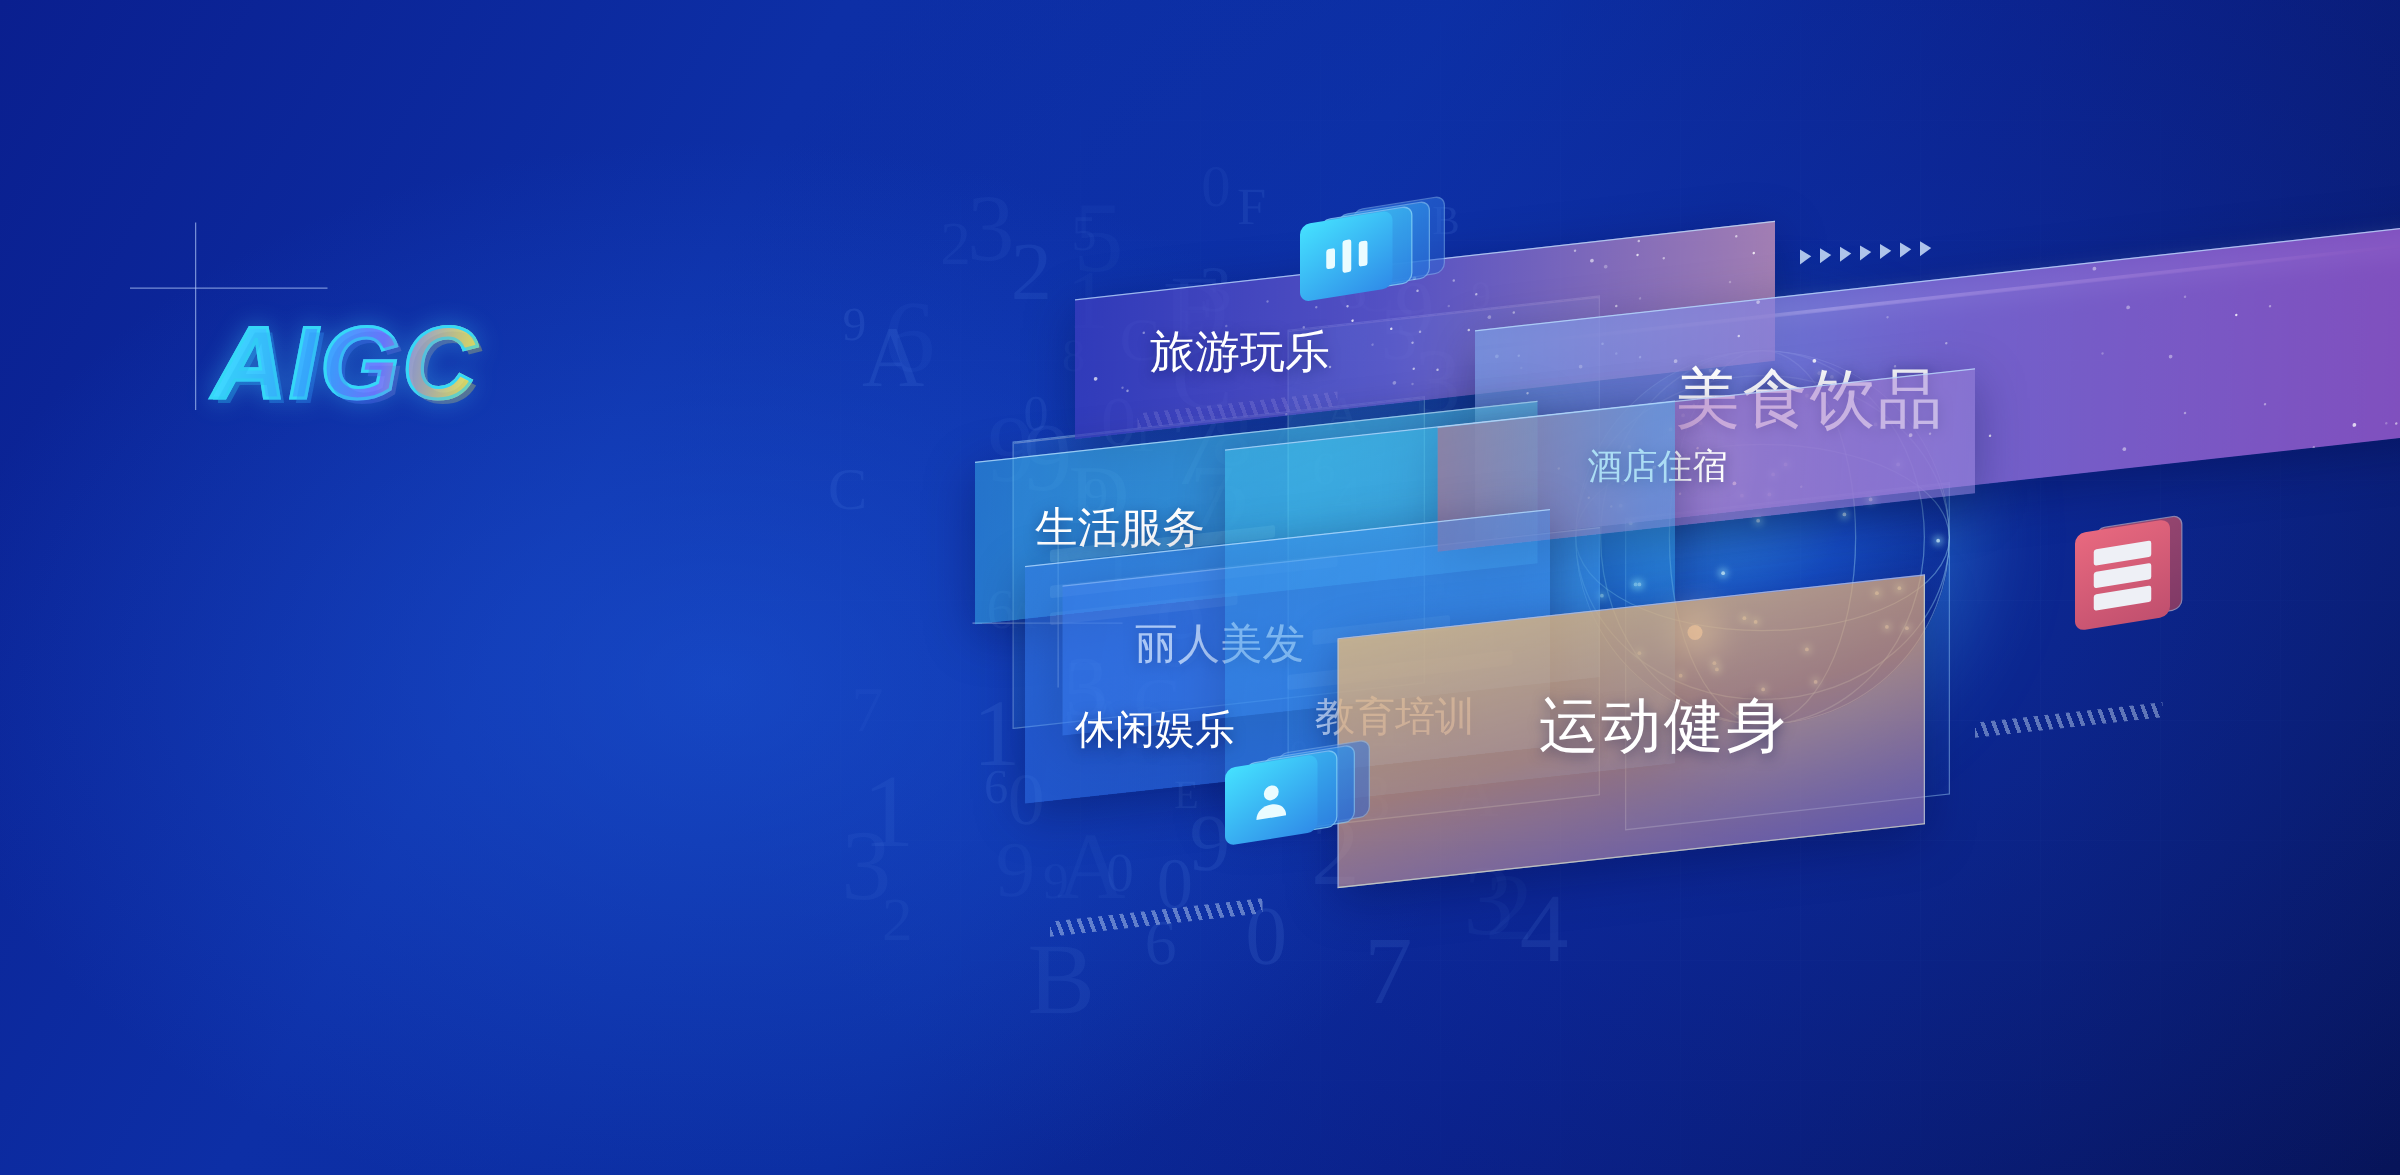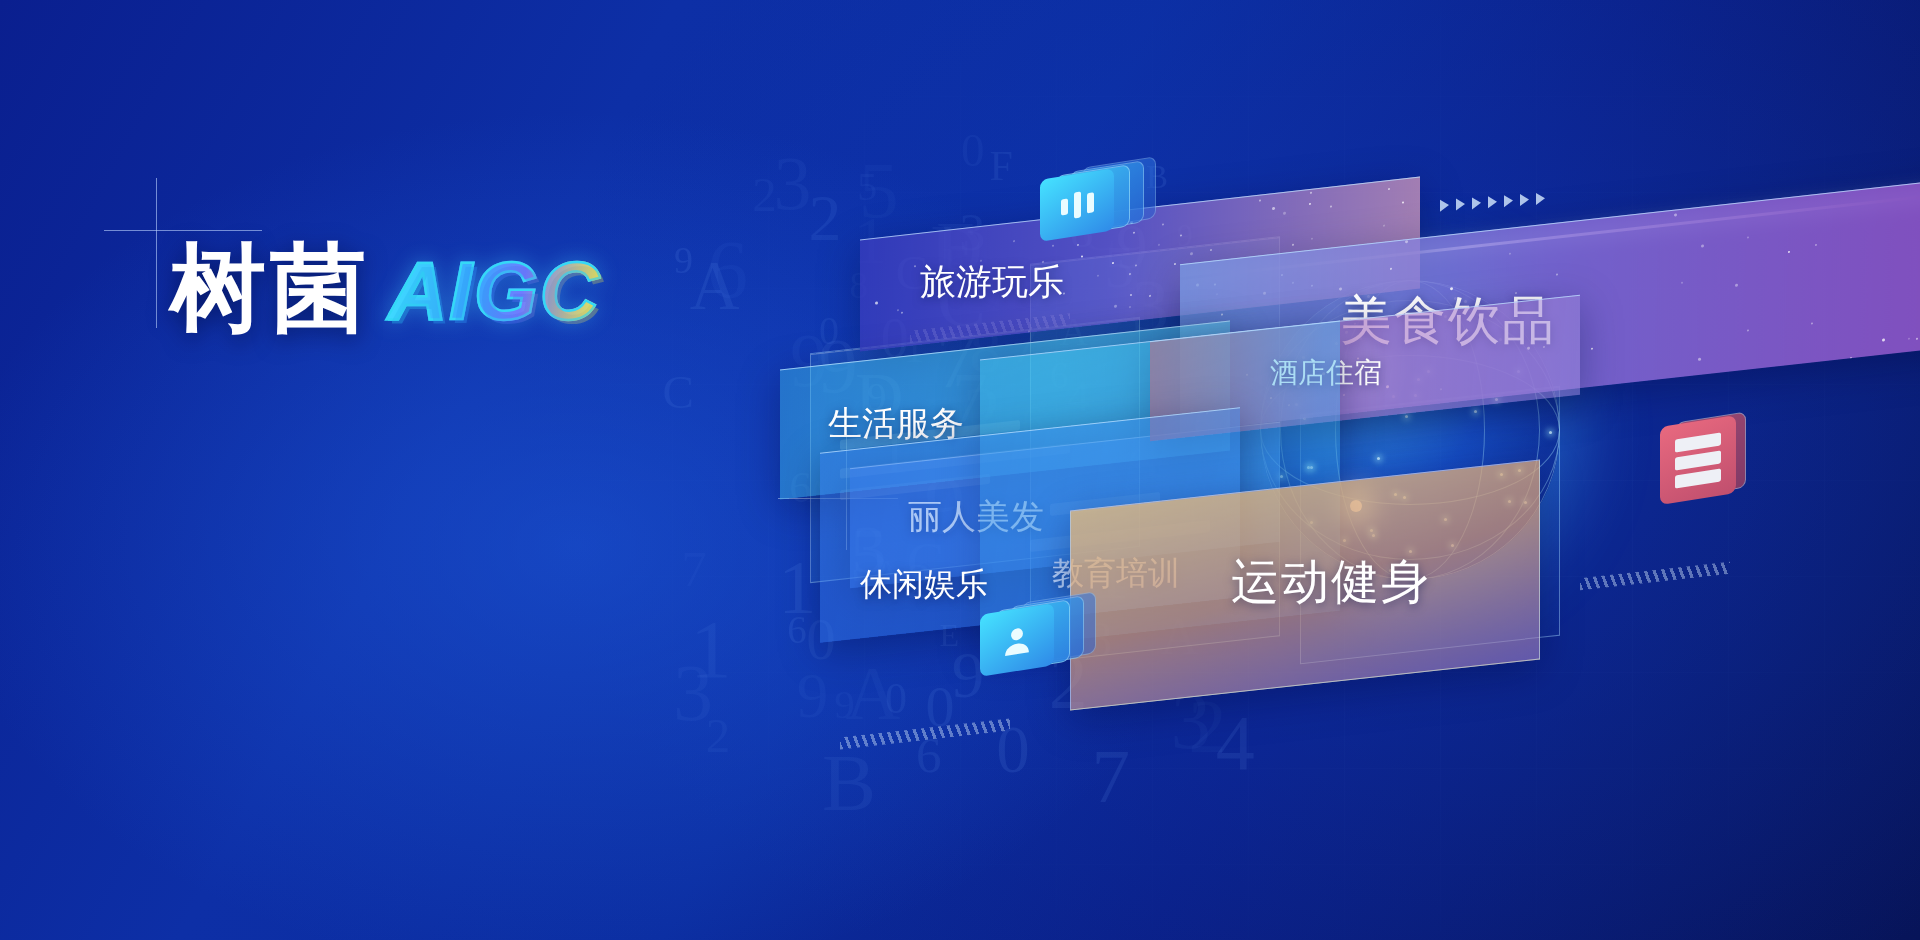--- a/index.html
+++ b/index.html
@@ -329,21 +329,20 @@
     <i class="h"></i>
       <i class="v"></i>
   </div>
   <div class="crosshair" id="ch-sub">
     <i class="h"></i>
       <i class="v"></i>
   </div>
 
   <div class="title-wrap">
     <div class="line1">
-      <span class="brand">树菌</span>
       <span class="aigc" id="aigc" data-glyph="AIGC">AIGC</span>
     </div>
   </div>
 
 
   <div class="graphic">
 
     <div class="pane" id="pane-a"></div>
     <div class="pane" id="pane-b"></div>
     <div class="pane" id="pane-c"></div>

